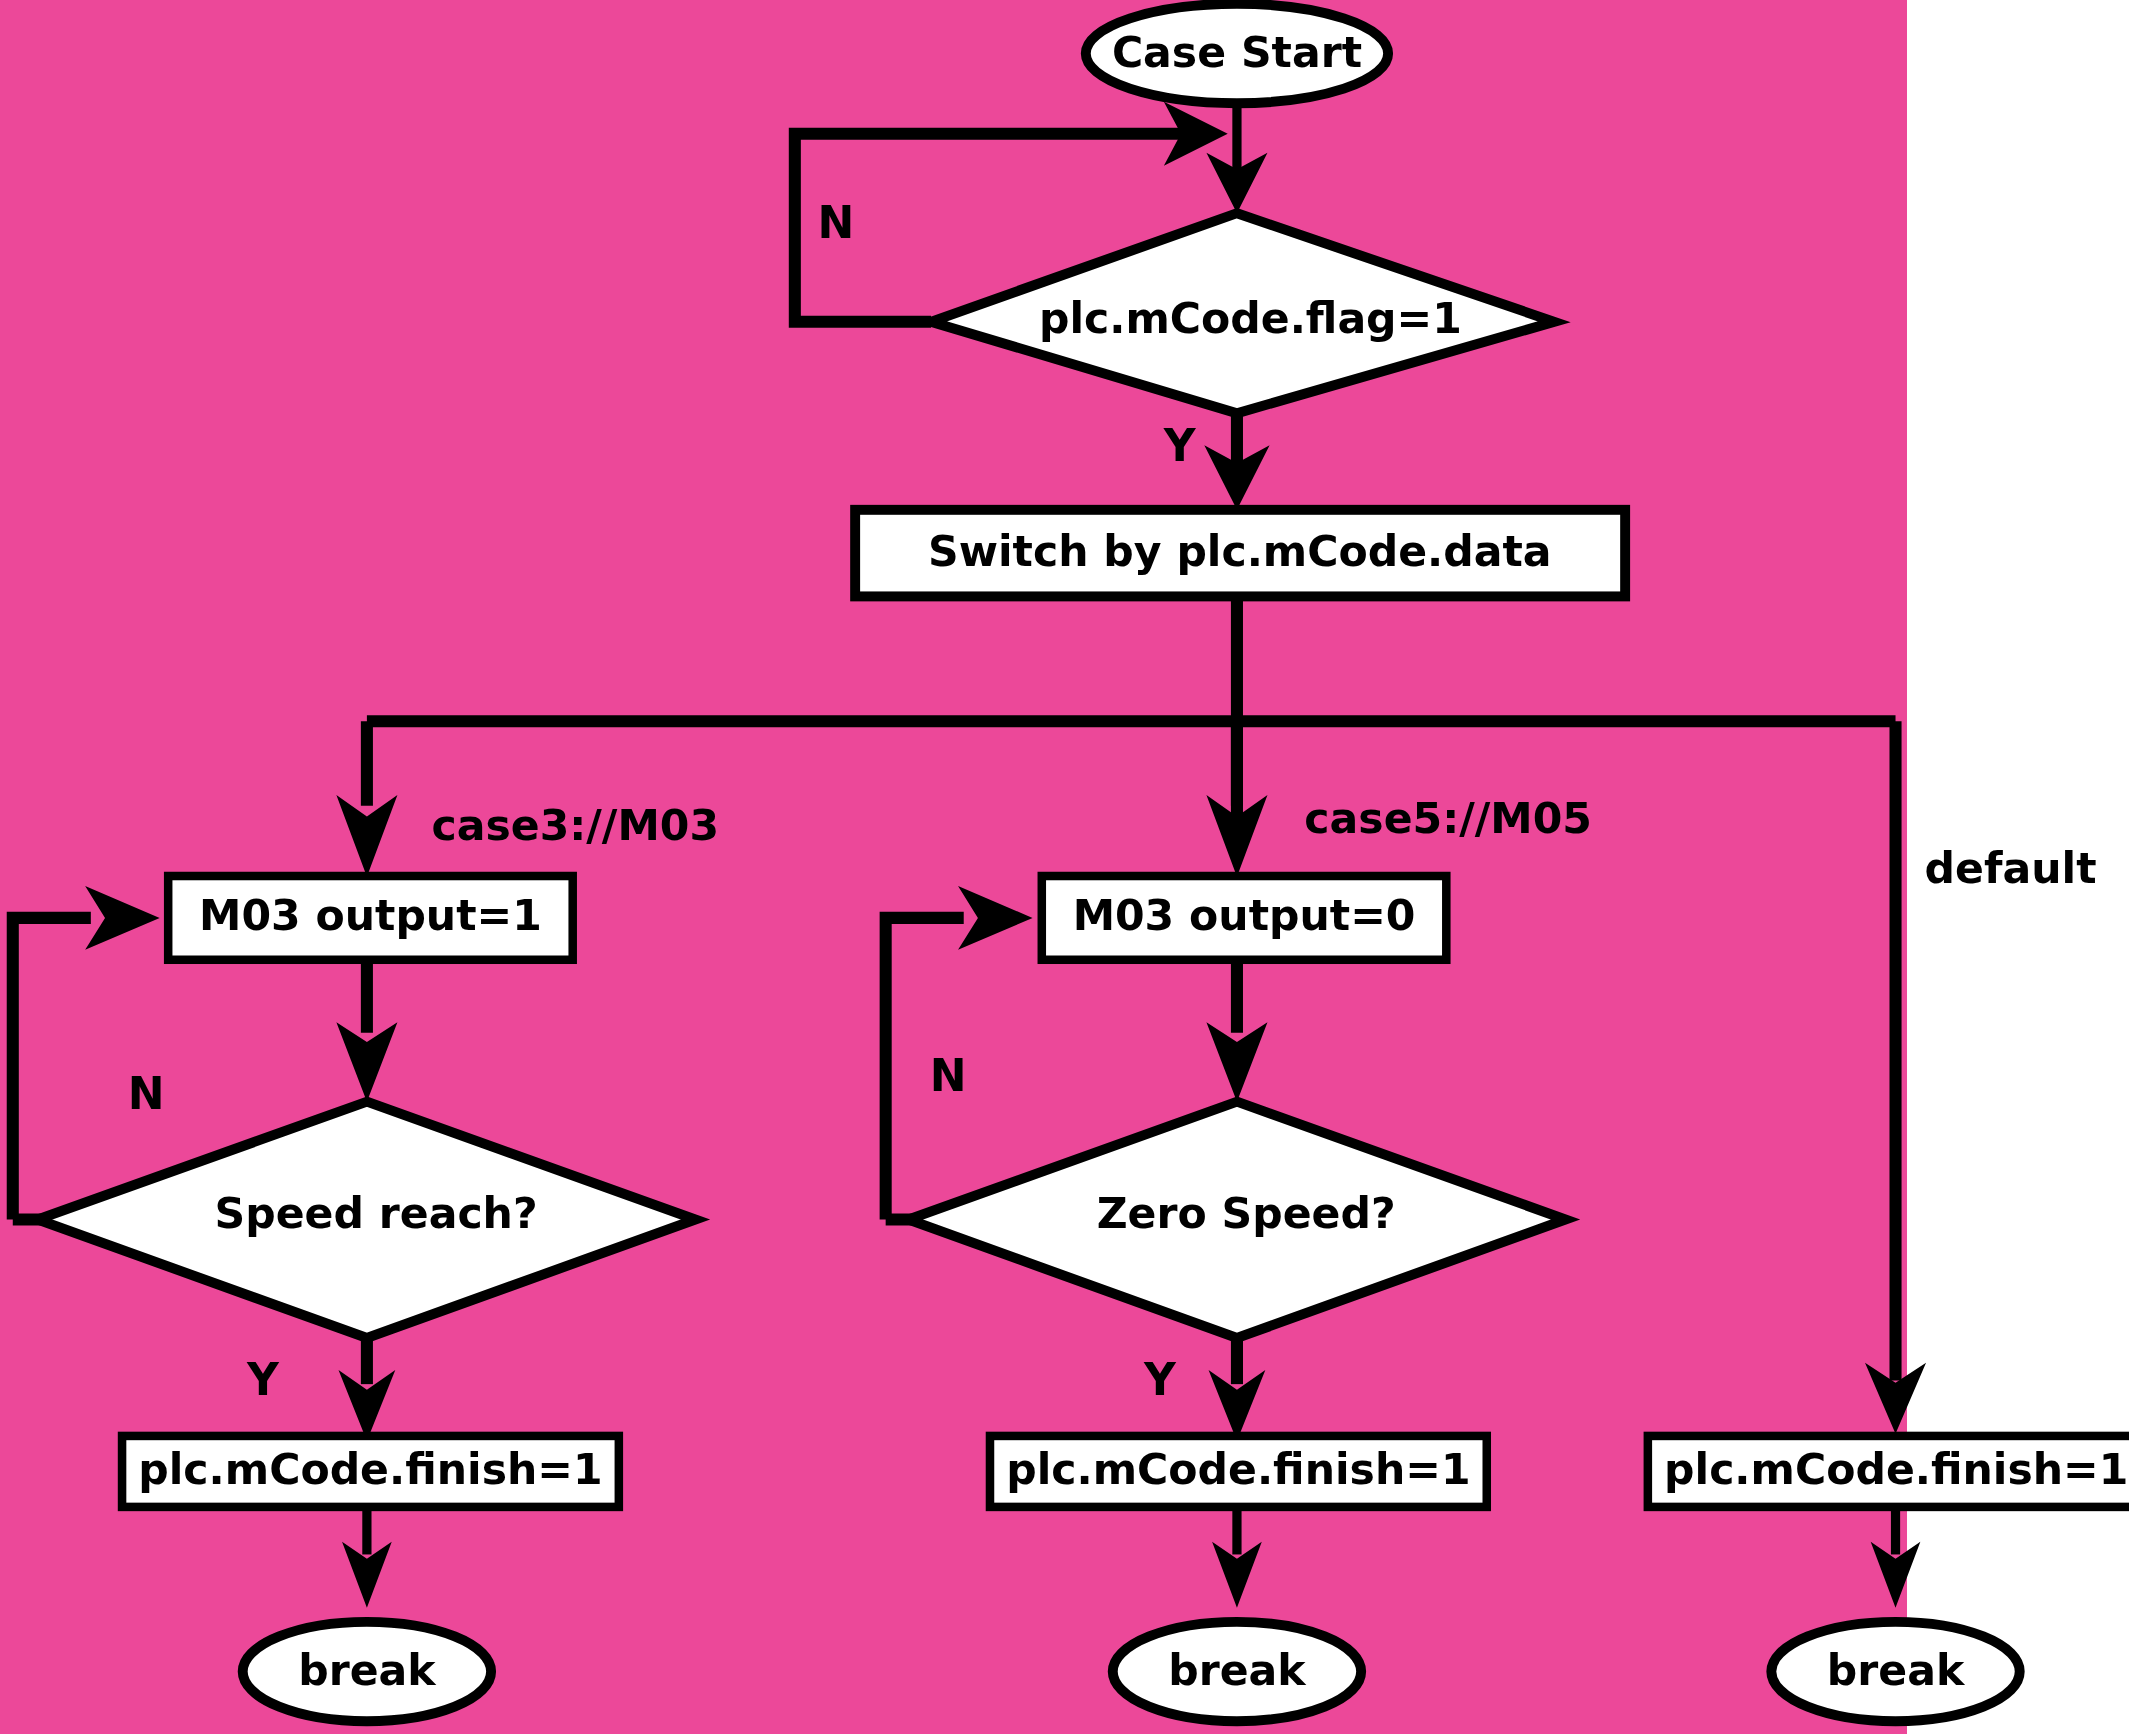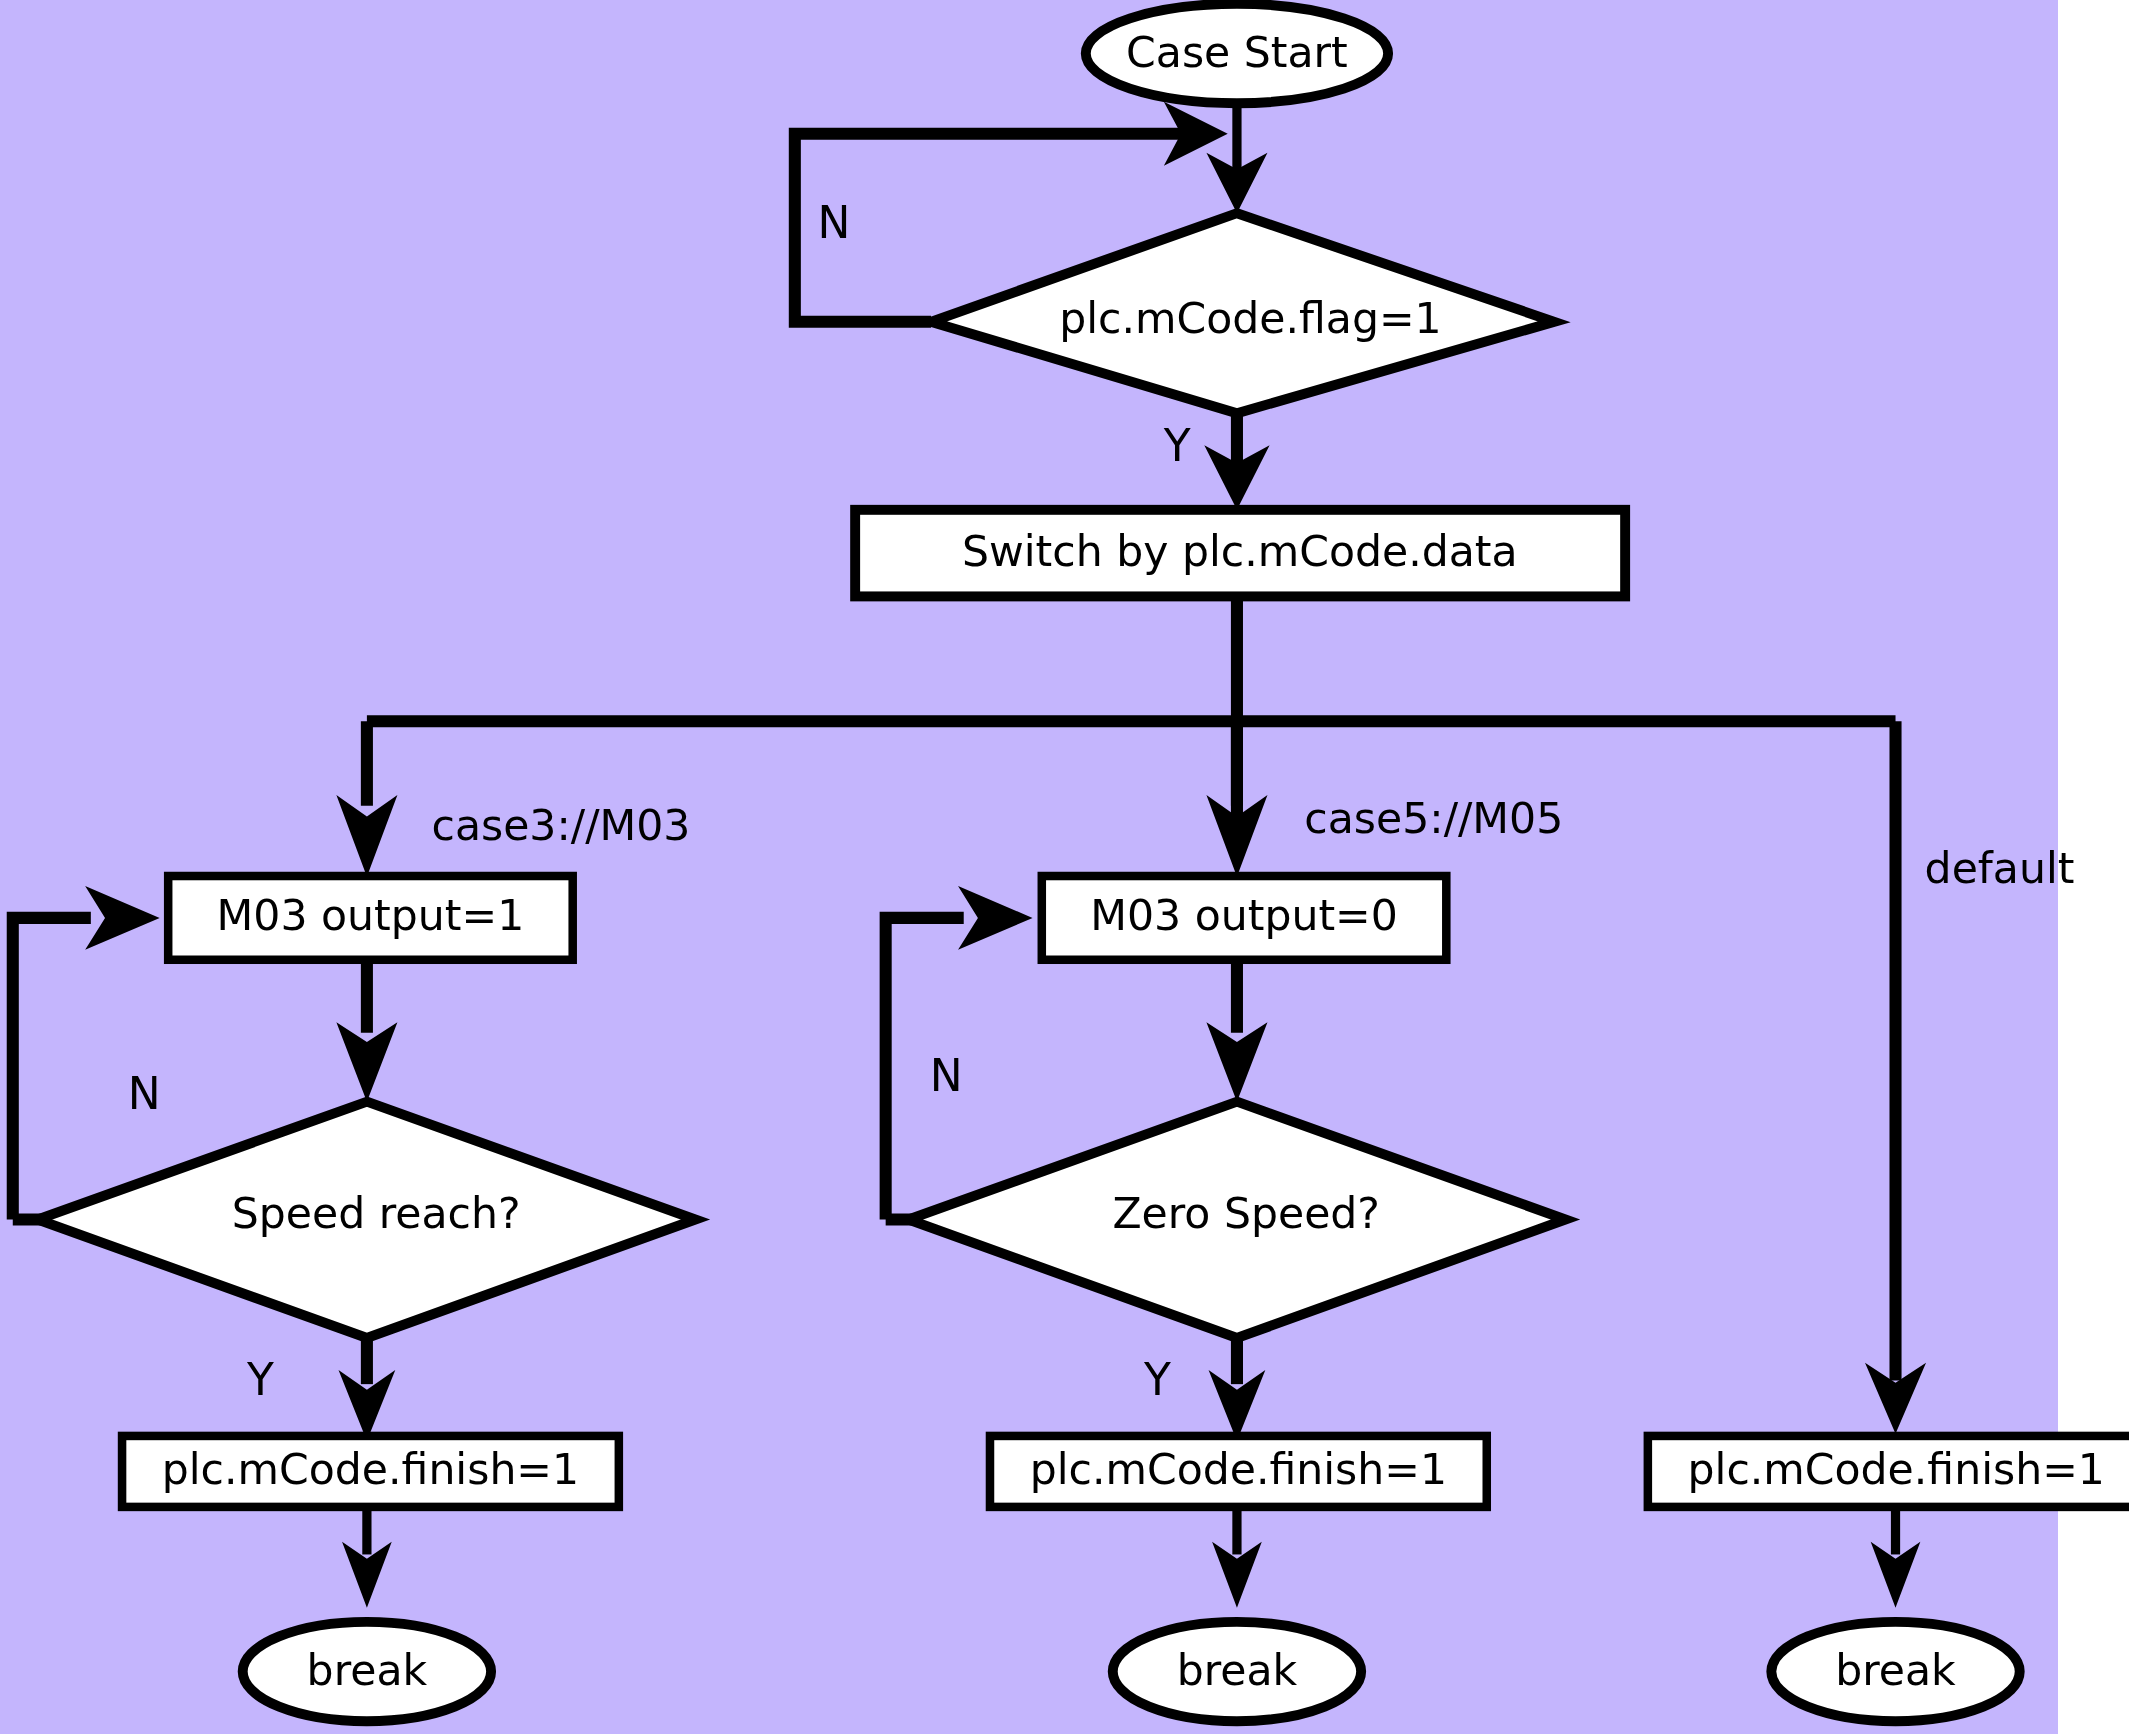--- a/index.html
+++ b/index.html
@@ -8,23 +8,24 @@
     background: #ffffff;
   }
   body {
     width: 2129px;
     height: 1735px;
     font-family: "DejaVu Sans", sans-serif;
     overflow: hidden;
   }
   #flowchart-root {
     position: relative;
-    width: 2058px;
+    width: 1907px;
     height: 1735px;
-    background: #c4b5fd;
+    background: #ec4899;
+    font-weight: bold;
   }
   svg#flow-svg {
     display: block;
     width: 2129px;
     height: 1735px;
   }
   .node-shape {
     fill: #ffffff;
     stroke: #000000;
     stroke-width: 14;

